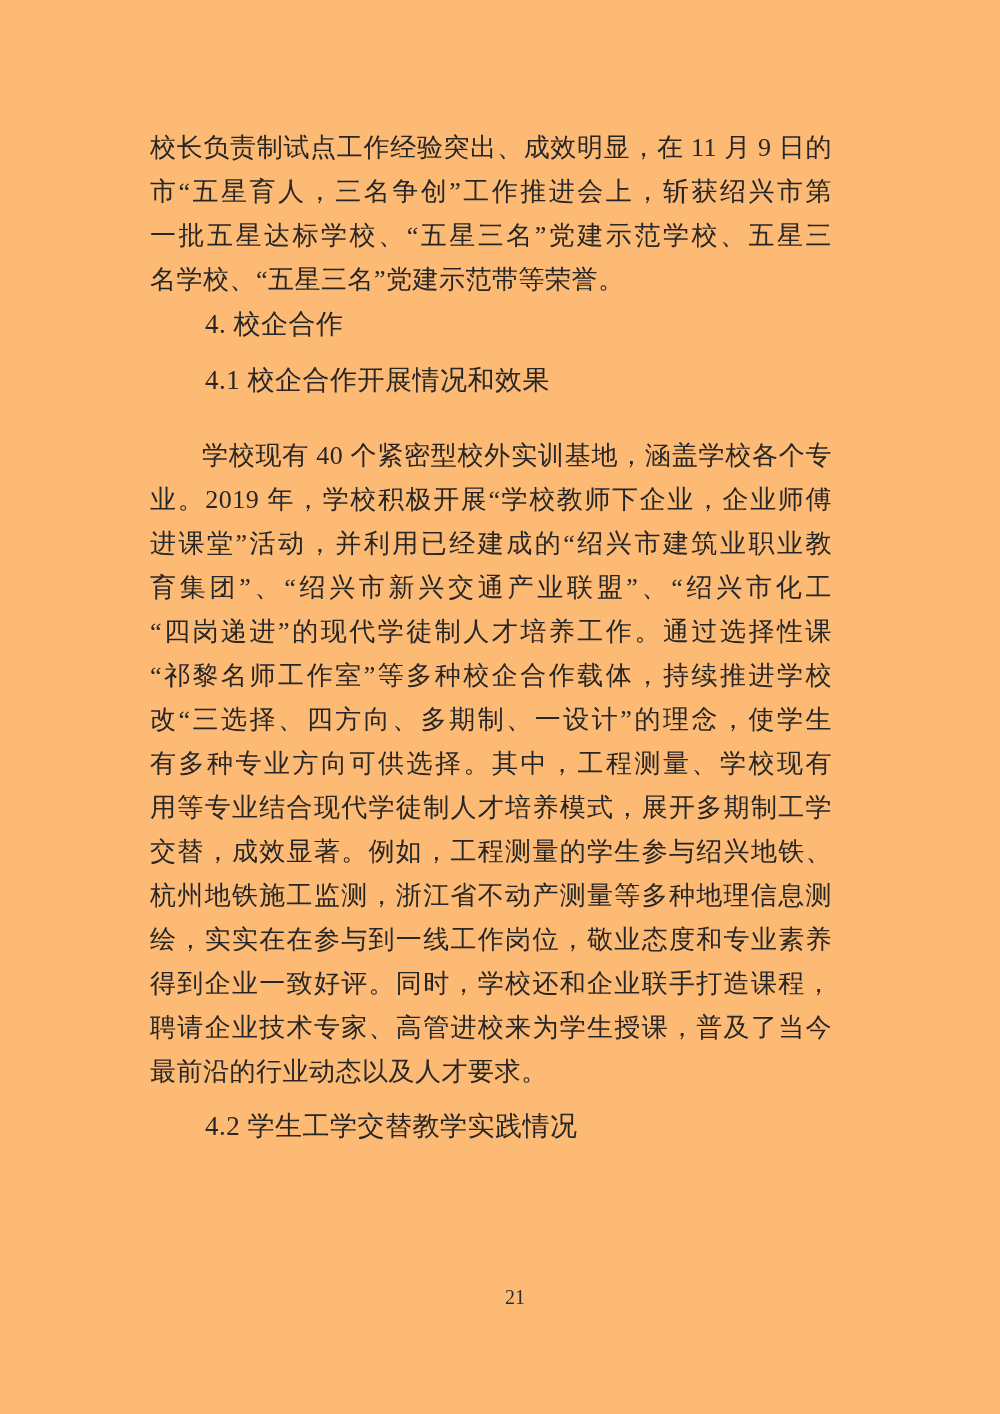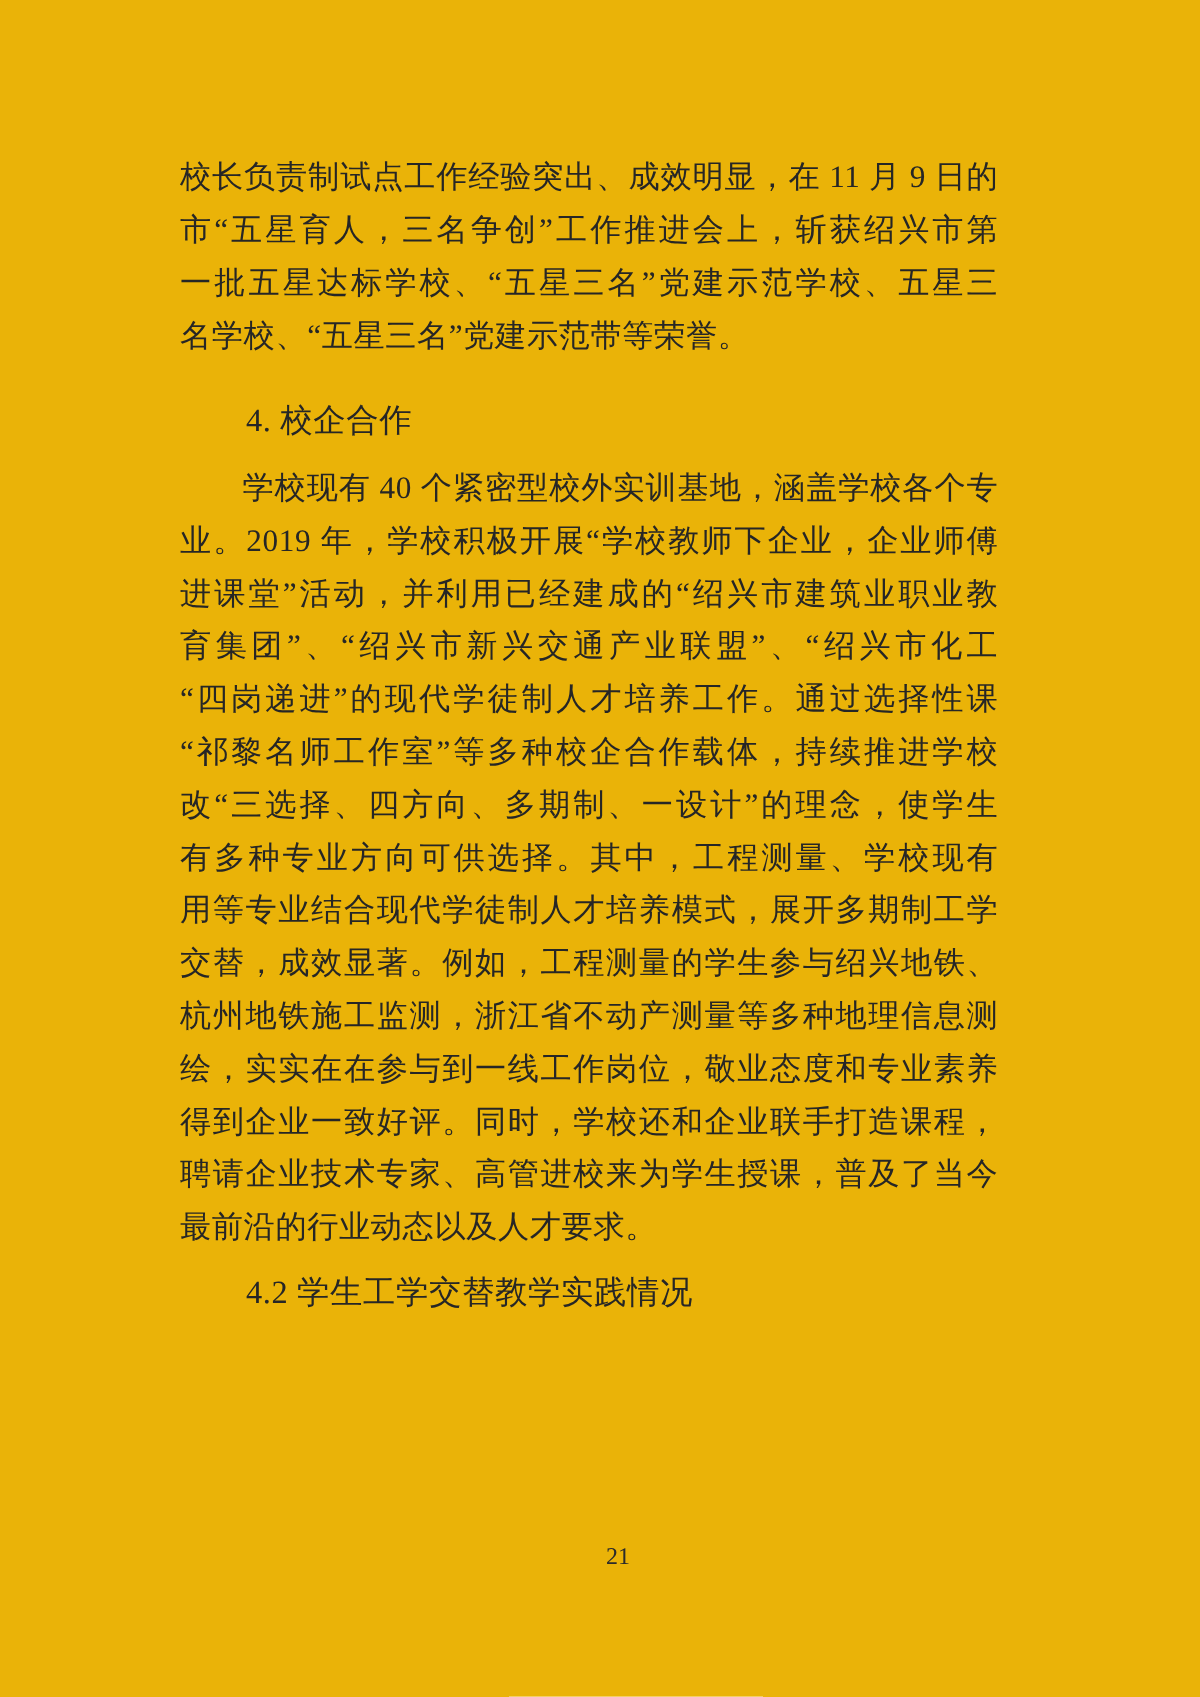--- a/index.html
+++ b/index.html
@@ -4,21 +4,21 @@
 <style>
   html, body {
     margin: 0;
     padding: 0;
     background: #ffffff;
   }
   .page {
     position: relative;
     width: 1000px;
     height: 1414px;
-    background: #eab308;
+    background: #fdba74;
     overflow: hidden;
     font-family: "Liberation Serif", "DejaVu Serif", serif;
     color: #262626;
   }
   .content {
     position: absolute;
     left: 150px;
     top: 126px;
     width: 682px;
   }
@@ -40,23 +40,23 @@
   .heading {
     font-size: 27px;
     line-height: 44px;
     height: 44px;
     padding-left: 55px;
     margin: 0;
     font-weight: normal;
     overflow: hidden;
     letter-spacing: 0.5px;
   }
-  .h-main { margin-top: 26px; }
+  .h-main { }
   .h-sub  { margin-top: 12px; }
-  .p-body { margin-top: 13px; }
+  .p-body { margin-top: 32px; }
   .h-last { margin-top: 10px; }
   .page-number {
     position: absolute;
     top: 1285px;
     left: 15px;
     width: 100%;
     text-align: center;
     font-size: 20px;
     line-height: 24px;
     color: #2b2b2b;
@@ -70,20 +70,21 @@
 
     <div class="para">
         <div class="line fill">校长负责制试点工作经验突出、成效明显，在 11 月 9 日的</div>
         <div class="line fill">市“五星育人，三名争创”工作推进会上，斩获绍兴市第</div>
         <div class="line fill">一批五星达标学校、“五星三名”党建示范学校、五星三</div>
         <div class="line">名学校、“五星三名”党建示范带等荣誉。</div>
       </div>
 
     <h2 class="heading h-main">4. 校企合作</h2>
 
+    <h3 class="heading h-sub">4.1 校企合作开展情况和效果</h3>
 
     <div class="para p-body">
         <div class="line fill indent">学校现有 40 个紧密型校外实训基地，涵盖学校各个专</div>
         <div class="line fill">业。2019 年，学校积极开展“学校教师下企业，企业师傅</div>
         <div class="line fill">进课堂”活动，并利用已经建成的“绍兴市建筑业职业教</div>
         <div class="line fill">育集团”、“绍兴市新兴交通产业联盟”、“绍兴市化工</div>
         <div class="line fill">“四岗递进”的现代学徒制人才培养工作。通过选择性课</div>
         <div class="line fill">“祁黎名师工作室”等多种校企合作载体，持续推进学校</div>
         <div class="line fill">改“三选择、四方向、多期制、一设计”的理念，使学生</div>
         <div class="line fill">有多种专业方向可供选择。其中，工程测量、学校现有</div>

